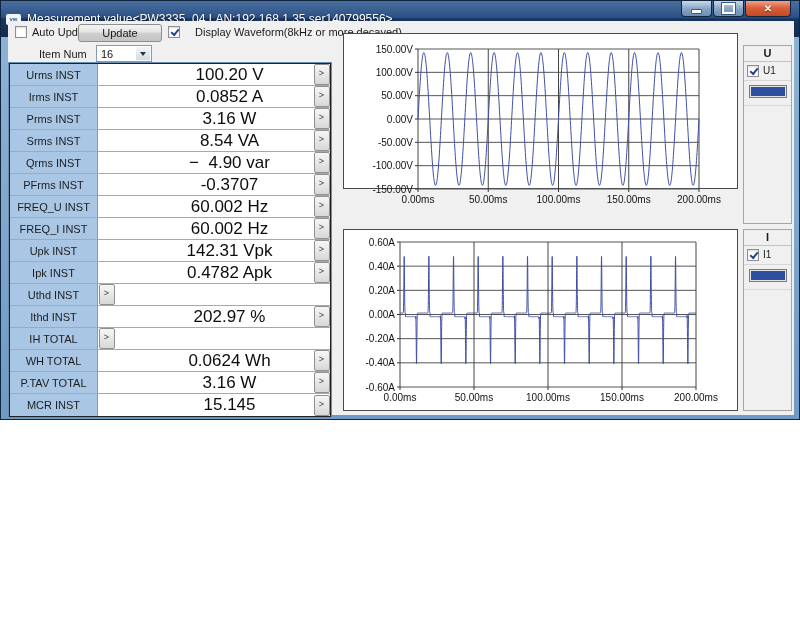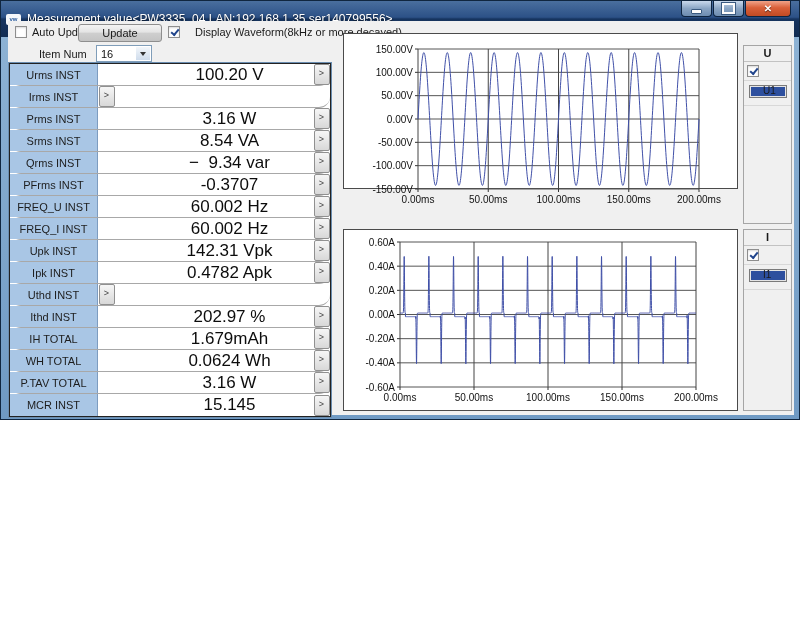--- a/index.html
+++ b/index.html
@@ -42,21 +42,21 @@
   .combo{position:absolute;left:88px;top:24px;width:56px;height:17px;background:#fff;
     border:1px solid #7f9db9;box-sizing:border-box;font-size:11px;color:#111;}
   .combo .val{position:absolute;left:4px;top:2px;}
   .combo .dd{position:absolute;right:1px;top:1px;bottom:1px;width:14px;
     background:linear-gradient(180deg,#f2f6fa,#cfdcec);display:flex;align-items:center;justify-content:center;}
   .dd-arrow{width:0;height:0;border-left:3px solid transparent;border-right:3px solid transparent;border-top:4px solid #333;}
 
   
   .mtable{position:absolute;left:1px;top:42px;width:322px;height:354px;
     border:1px solid #222;background:#fff;box-sizing:border-box;box-shadow:0 0 0 1px #6a8db0;}
-  .mrow{display:flex;height:22px;box-sizing:border-box;border-bottom:1px solid #a8a8a8;border-radius:11px;}
+  .mrow{display:flex;height:22px;box-sizing:border-box;border-bottom:1px solid #a8a8a8;}
   .mrow:last-child{border-bottom:none;}
   .mlabel{width:88px;background:#a9c6e5;border-right:1px solid #7d9cc0;font-size:11px;color:#1d1d1d;
     display:flex;align-items:center;justify-content:center;box-sizing:border-box;}
   .mvalue{flex:1;background:#fff;font-size:17px;color:#0c0c0c;display:flex;align-items:center;justify-content:center;white-space:pre;padding-left:48px;}
   .mbtncell{width:17px;background:#fff;display:flex;align-items:center;justify-content:center;}
   .mbtn{width:14px;height:19px;background:linear-gradient(180deg,#f6f6f6,#d8d8d8);
     border:1px solid #909090;border-radius:2px;font-size:9px;color:#444;line-height:17px;text-align:center;}
 
   
   .chartbox{position:absolute;left:335px;width:395px;background:#ffffff;border:1px solid #4a4a4a;box-sizing:border-box;}
@@ -65,21 +65,21 @@
   .chartbox svg{position:absolute;left:0;top:0;}
 
   
   .chpanel{position:absolute;left:735px;width:49px;background:#f0f0f0;border:1px solid #a5a5a5;box-sizing:border-box;}
   .chpanel.u{top:24px;height:179px;}
   .chpanel.i{top:208px;height:182px;}
   .chpanel .hdr{height:15px;text-align:center;font-size:11px;font-weight:bold;color:#1a1a1a;
     border-bottom:1px solid #c2c2c2;line-height:15px;}
   .chpanel .cbrow{position:relative;height:18px;border-bottom:1px solid #d8d8d8;}
   .chpanel .checkbox{left:3px;top:3px;}
-  .chpanel .cblabel{position:absolute;left:19px;top:3px;font-size:10px;color:#1a1a1a;margin-top:20px;}
+  .chpanel .cblabel{position:absolute;left:19px;top:3px;font-size:10px;color:#1a1a1a;}
   .swatch{margin:4px auto 0 auto;width:38px;height:13px;border:1px solid #7a7a7a;
     box-shadow:0 0 0 1px #e4e4e4 inset;box-sizing:border-box;}
   .chpanel .body-sep{border-bottom:1px solid #d8d8d8;height:7px;}
 </style>
 </head>
 <body>
 
 <div class="stage">
   <div class="window">
 
@@ -120,41 +120,42 @@
       <div class="mtable" id="mtable">
           <div class="mrow">
             <div class="mlabel">Urms INST</div>
             <div class="mvalue">100.20 V</div>
             <div class="mbtncell">
               <div class="mbtn">&gt;</div>
             </div>
           </div>
           <div class="mrow">
             <div class="mlabel">Irms INST</div>
+            <div class="mvalue">0.0852 A</div>
             <div class="mbtncell">
               <div class="mbtn">&gt;</div>
             </div>
           </div>
           <div class="mrow">
             <div class="mlabel">Prms INST</div>
             <div class="mvalue">3.16 W</div>
             <div class="mbtncell">
               <div class="mbtn">&gt;</div>
             </div>
           </div>
           <div class="mrow">
             <div class="mlabel">Srms INST</div>
             <div class="mvalue">8.54 VA</div>
             <div class="mbtncell">
               <div class="mbtn">&gt;</div>
             </div>
           </div>
           <div class="mrow">
             <div class="mlabel">Qrms INST</div>
-            <div class="mvalue">−  9.34 var</div>
+            <div class="mvalue">−  4.90 var</div>
             <div class="mbtncell">
               <div class="mbtn">&gt;</div>
             </div>
           </div>
           <div class="mrow">
             <div class="mlabel">PFrms INST</div>
             <div class="mvalue">-0.3707</div>
             <div class="mbtncell">
               <div class="mbtn">&gt;</div>
             </div>
@@ -195,21 +196,20 @@
           </div>
           <div class="mrow">
             <div class="mlabel">Ithd INST</div>
             <div class="mvalue">202.97 %</div>
             <div class="mbtncell">
               <div class="mbtn">&gt;</div>
             </div>
           </div>
           <div class="mrow">
             <div class="mlabel">IH TOTAL</div>
-            <div class="mvalue">1.679mAh</div>
             <div class="mbtncell">
               <div class="mbtn">&gt;</div>
             </div>
           </div>
           <div class="mrow">
             <div class="mlabel">WH TOTAL</div>
             <div class="mvalue">0.0624 Wh</div>
             <div class="mbtncell">
               <div class="mbtn">&gt;</div>
             </div>

